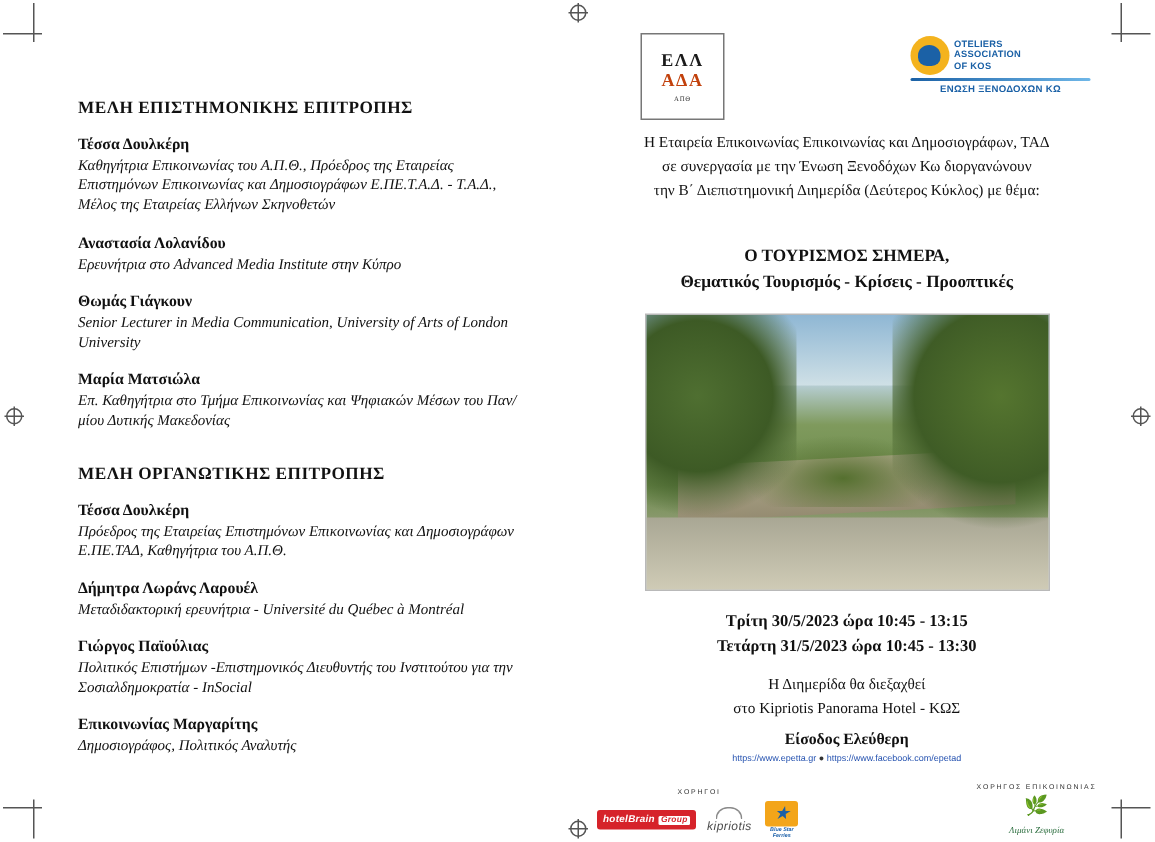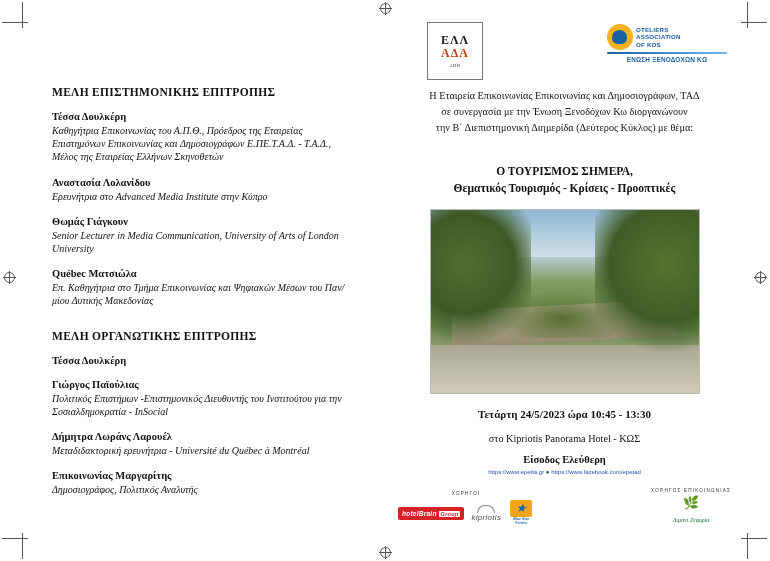--- a/index.html
+++ b/index.html
@@ -49,21 +49,20 @@
   }
   .trim-v { width: 1px; height: 26px; }
   .trim-h { height: 1px; width: 26px; }
 
   
   .left-col {
     position: absolute;
     left: 52px;
     top: 66px;
     width: 300px;
-    margin-top: 20px;
   }
   .right-col {
     position: absolute;
     left: 392px;
     top: 22px;
     width: 345px;
     text-align: center;
   }
 
   
@@ -396,36 +395,37 @@
     </div>
     <div class="member">
       <p class="member-name">Αναστασία Λολανίδου</p>
       <p class="member-desc">Ερευνήτρια στο Advanced Media Institute στην Κύπρο</p>
     </div>
     <div class="member">
       <p class="member-name">Θωμάς Γιάγκουν</p>
       <p class="member-desc">Senior Lecturer in Media Communication, University of Arts of London University</p>
     </div>
     <div class="member">
-      <p class="member-name">Québec Ματσιώλα</p>
+      <p class="member-name">Μαρία Ματσιώλα</p>
       <p class="member-desc">Επ. Καθηγήτρια στο Τμήμα Επικοινωνίας και Ψηφιακών Μέσων του Παν/μίου Δυτικής Μακεδονίας</p>
     </div>
 
     <h2 class="section-title org-title">ΜΕΛΗ ΟΡΓΑΝΩΤΙΚΗΣ ΕΠΙΤΡΟΠΗΣ</h2>
 
     <div class="member">
       <p class="member-name">Τέσσα Δουλκέρη</p>
+      <p class="member-desc">Πρόεδρος της Εταιρείας Επιστημόνων Επικοινωνίας και Δημοσιογράφων Ε.ΠΕ.ΤΑΔ, Καθηγήτρια του Α.Π.Θ.</p>
+    </div>
+    <div class="member">
+      <p class="member-name">Δήμητρα Λωράνς Λαρουέλ</p>
+      <p class="member-desc">Μεταδιδακτορική ερευνήτρια - Université du Québec à Montréal</p>
     </div>
     <div class="member">
       <p class="member-name">Γιώργος Παϊούλιας</p>
       <p class="member-desc">Πολιτικός Επιστήμων -Επιστημονικός Διευθυντής του Ινστιτούτου για την Σοσιαλδημοκρατία - InSocial</p>
-    </div>
-    <div class="member">
-      <p class="member-name">Δήμητρα Λωράνς Λαρουέλ</p>
-      <p class="member-desc">Μεταδιδακτορική ερευνήτρια - Université du Québec à Montréal</p>
     </div>
     <div class="member">
       <p class="member-name">Επικοινωνίας Μαργαρίτης</p>
       <p class="member-desc">Δημοσιογράφος, Πολιτικός Αναλυτής</p>
     </div>
   </div>
 
   <div class="right-col">
 
     <div class="logos-row">
@@ -463,24 +463,26 @@
     <div class="photo">
       <div class="sky"></div>
       <div class="wall"></div>
       <div class="path"></div>
       <div class="bush"></div>
       <div class="tree-left"></div>
       <div class="tree-right"></div>
     </div>
 
     <div class="dates">
-      <div>Τετάρτη 24/5/2023 ώρα 10:45 - 13:30</div>
+      <div>Τρίτη  30/5/2023 ώρα 10:45 - 13:15</div>
+      <div>Τετάρτη 31/5/2023 ώρα 10:45 - 13:30</div>
     </div>
 
     <div class="venue">
+      <div>Η Διημερίδα θα διεξαχθεί</div>
       <div>στο Kipriotis Panorama Hotel - ΚΩΣ</div>
     </div>
 
     <div class="entry">Είσοδος  Ελεύθερη</div>
 
     <div class="links">
       <span>https://www.epetta.gr</span>
       <span class="sep">●</span>
       <span>https://www.facebook.com/epetad</span>
     </div>

